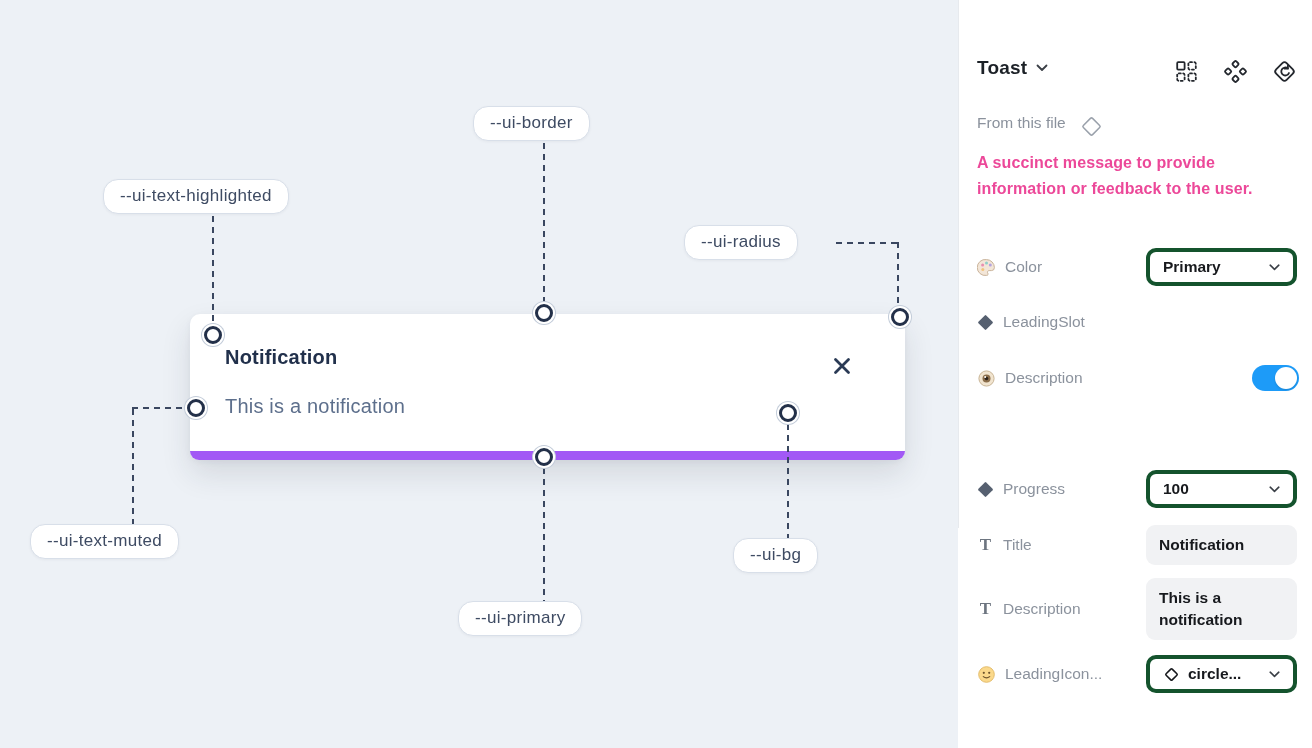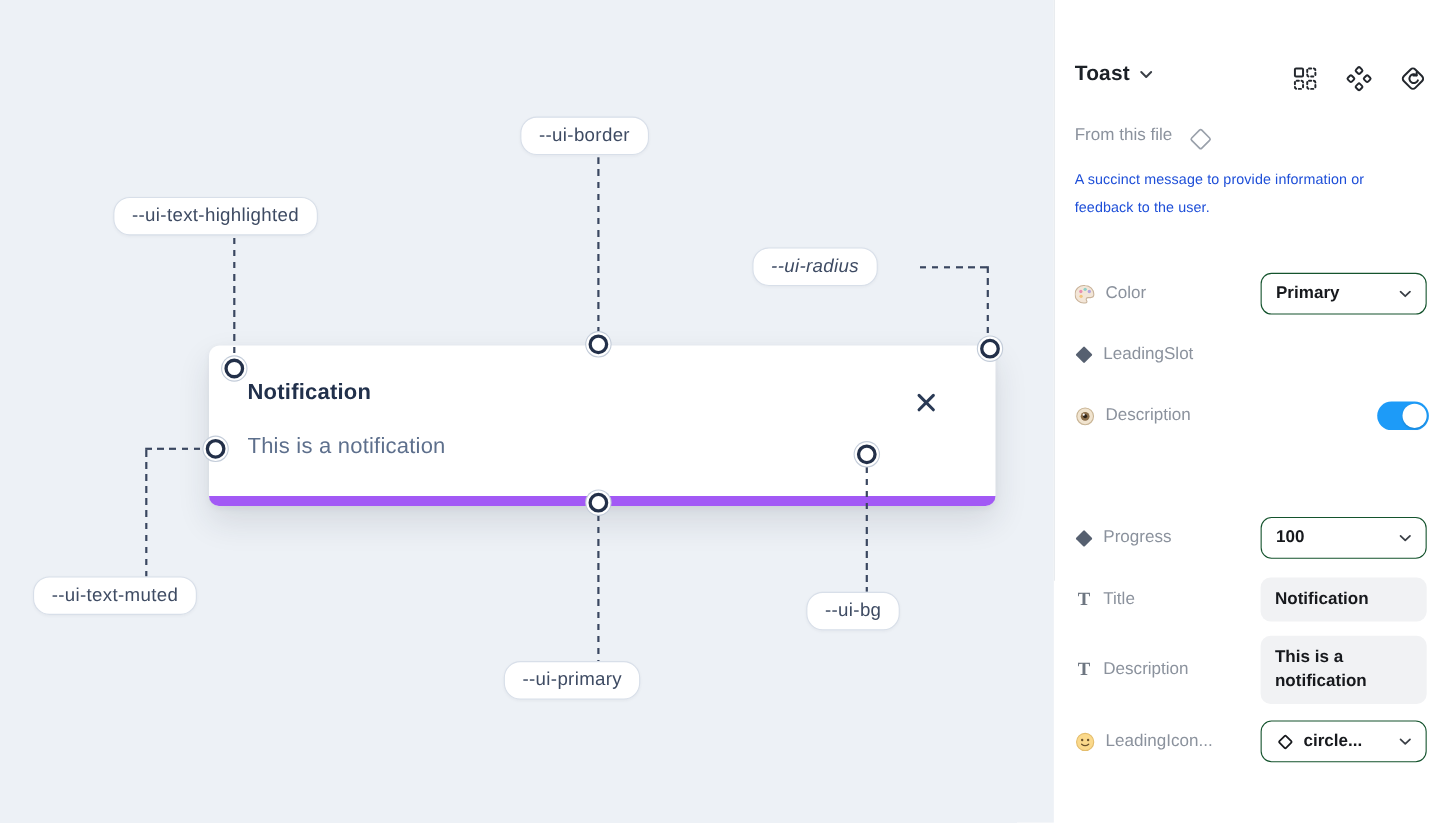--- a/index.html
+++ b/index.html
@@ -32,28 +32,28 @@
   .panel { position:relative; width:354px; height:528px; background:#ffffff; border-left:1px solid #e7eaee; flex:none; }
 
   .p-header { position:absolute; left:18px; top:57px; display:flex; align-items:center; gap:9px; cursor:pointer; }
   .p-title  { font-size:19px; font-weight:700; color:#1c2127; letter-spacing:.2px; }
   .header-icons { position:absolute; top:59px; right:15px; display:flex; gap:24px; align-items:center; }
   .hicon { width:25px; height:25px; cursor:pointer; }
 
   .source-row { position:absolute; left:18px; top:114px; display:flex; align-items:flex-start; gap:13px; }
   .source-label { font-size:15.5px; color:#8b929d; }
 
-  .p-desc { position:absolute; left:18px; top:150px; width:312px; font-size:13px; line-height:26px;
-            font-weight:400; color:#1d4ed8; letter-spacing:.1px; }
+  .p-desc { position:absolute; left:18px; top:150px; width:312px; font-size:16px; line-height:26px;
+            font-weight:700; color:#ec4899; letter-spacing:.1px; }
 
   .prow { position:absolute; left:18px; width:320px; display:flex; align-items:center; }
   .label-group { display:flex; align-items:center; gap:9px; font-size:15.5px; color:#8b929d; }
   .ctrl { position:absolute; left:169px; }
 
-  .dd { width:151px; height:38px; background:#fff; border:1px solid #14532d; border-radius:10px;
+  .dd { width:151px; height:38px; background:#fff; border:4px solid #14532d; border-radius:10px;
         display:flex; align-items:center; gap:8px; padding:0 13px; font-size:15.5px; font-weight:600;
         color:#17191d; cursor:pointer; }
   .dd .chev { margin-left:auto; flex:none; }
 
   .toggle { width:47px; height:26px; border-radius:13px; background:#1d9bf8; position:relative; cursor:pointer; }
   .toggle::after { content:""; position:absolute; right:2px; top:2px; width:22px; height:22px; background:#fff; border-radius:50%;
                    box-shadow:0 1px 2px rgba(0,0,0,.15); }
 
   .tf { width:151px; background:#f1f2f4; border-radius:9px; padding:9px 13px; font-size:15.5px;
         font-weight:600; color:#17191d; line-height:22px; cursor:text; }
@@ -75,21 +75,21 @@
       <div class="toast-close">
         <svg width="22" height="22" viewBox="0 0 22 22">
             <path d="M4.5 4.5 L17.5 17.5 M17.5 4.5 L4.5 17.5" stroke="#2a3a55" stroke-width="2.8" stroke-linecap="round"></path>
           </svg>
       </div>
       <div class="toast-bar"></div>
     </div>
 
     <div class="pill" style="left:103px; top:179px;">--ui-text-highlighted</div>
     <div class="pill" style="left:473px; top:106px;">--ui-border</div>
-    <div class="pill" style="left:684px; top:225px;font-style:italic;">--ui-radius</div>
+    <div class="pill" style="left:684px; top:225px;">--ui-radius</div>
     <div class="pill" style="left:30px; top:524px;">--ui-text-muted</div>
     <div class="pill" style="left:458px; top:601px;">--ui-primary</div>
     <div class="pill" style="left:733px; top:538px;">--ui-bg</div>
 
     <div class="dash-v" style="left:212px; top:216px; height:110px;"></div>
     <div class="dash-v" style="left:543px; top:143px; height:162px;"></div>
     <div class="dash-h" style="left:836px; top:242px; width:62px;"></div>
     <div class="dash-v" style="left:897px; top:242px; height:66px;"></div>
     <div class="dash-v" style="left:132px; top:409px; height:115px;"></div>
     <div class="dash-h" style="left:132px; top:407px; width:56px;"></div>

